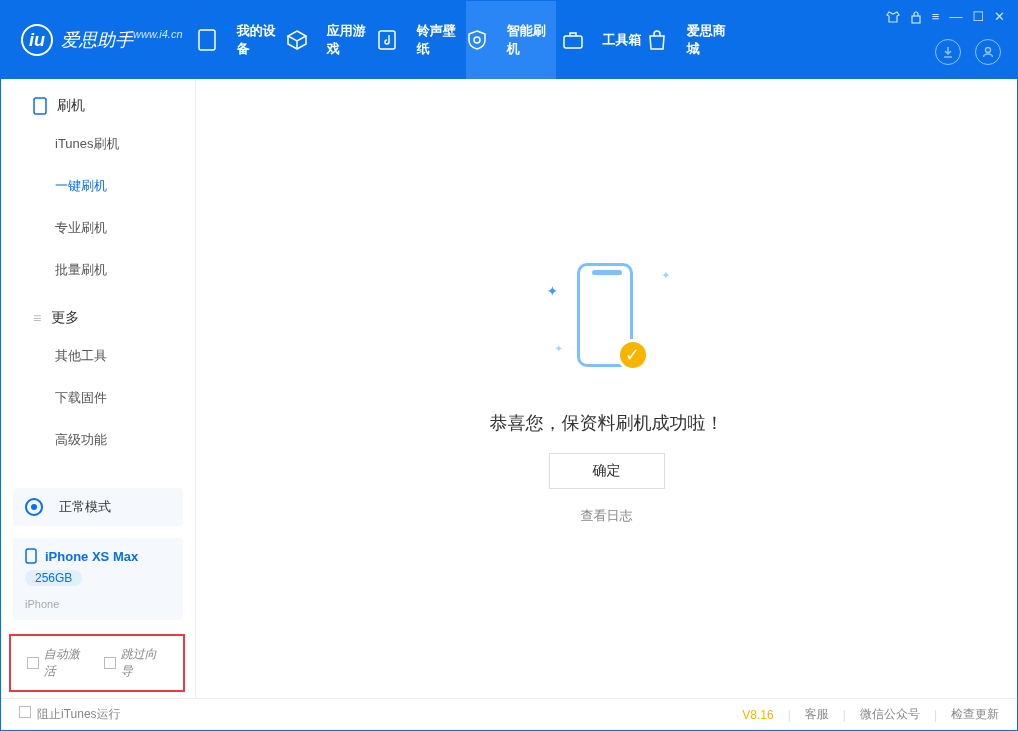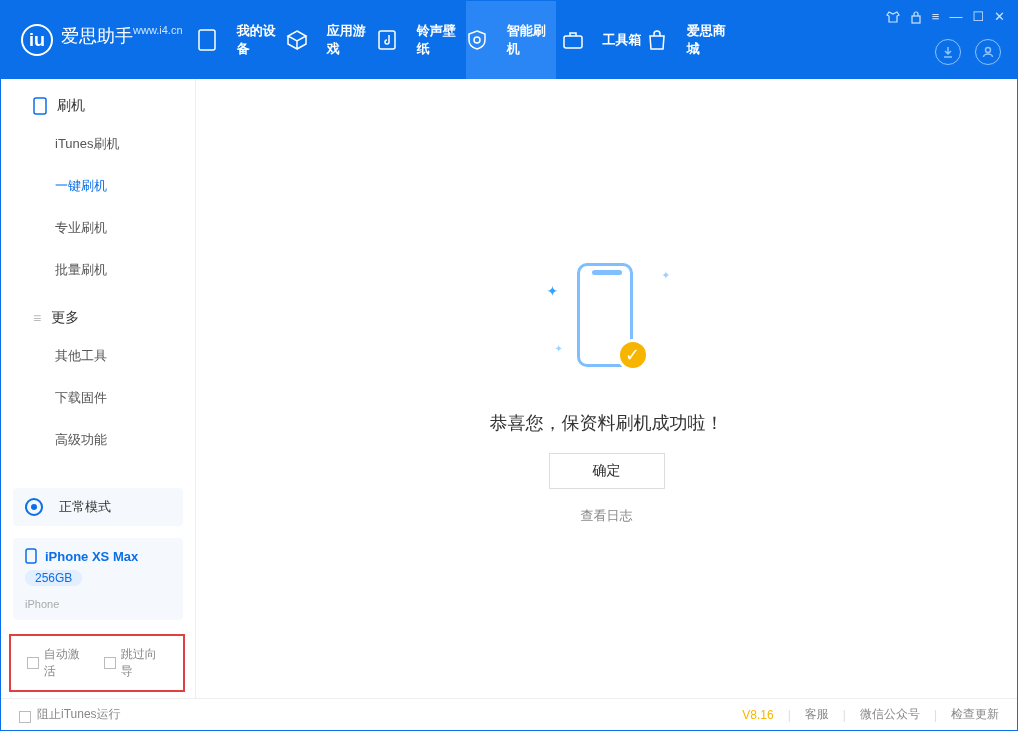--- a/index.html
+++ b/index.html
@@ -1,21 +1,21 @@
 <!DOCTYPE html>
 <html><head>
 <meta charset="utf-8">
 <style>
 * { margin: 0; padding: 0; box-sizing: border-box; font-family: "Microsoft YaHei", Arial, sans-serif; }
 body { background: #fff; }
 .window { width: 1018px; height: 731px; border: 1px solid #0a6fe8; display: flex; flex-direction: column; position: relative; }
 
 
 .header { height: 78px; background: linear-gradient(180deg, #0a6fe8, #0a6fe8); display: flex; align-items: center; color: #fff; position: relative; }
-.logo-area { display: flex; align-items: flex-start; width: 195px; padding-left: 20px; }
+.logo-area { display: flex; align-items: center; width: 195px; padding-left: 20px; font-style: italic; }
 .logo-circle { width: 32px; height: 32px; border: 2px solid #fff; border-radius: 50%; display: flex; align-items: center; justify-content: center; font-weight: bold; font-size: 18px; margin-right: 8px; }
 .logo-text { display: flex; flex-direction: row; }
 .logo-title { font-size: 18px; color: #fff; }
 .logo-url { font-size: 11px; color: #cfe4ff; }
 .nav { display: flex; height: 100%; }
 .nav-item { width: 90px; display: flex; flex-direction: row; align-items: center; justify-content: center; cursor: pointer; font-size: 13px; gap: 18px; font-weight: bold; }
 .nav-item.active { background: #2a86f5; }
 .nav-icon { width: 24px; height: 24px; display: flex; align-items: center; justify-content: center; }
 .header-right { position: absolute; right: 12px; top: 8px; display: flex; gap: 10px; color: #cfe4ff; font-size: 13px; align-items: center; }
 .header-right span { cursor: pointer; }
@@ -30,37 +30,37 @@
 .side-item.active { color: #0a6fe8; }
 .side-spacer { flex: 1; }
 .mode-box, .device-box { margin: 6px 12px; background: #f5f8fc; border-radius: 4px; padding: 10px 12px; }
 .mode-box { display: flex; align-items: center; gap: 16px; color: #333; font-size: 13px; }
 .mode-dot { width: 18px; height: 18px; border: 2px solid #0a6fe8; border-radius: 50%; position: relative; }
 .mode-dot::after { content: ""; position: absolute; width: 6px; height: 6px; background: #0a6fe8; border-radius: 50%; left: 50%; top: 50%; transform: translate(-50%, -50%); }
 .device-title { font-weight: bold; color: #0a6fe8; font-size: 13px; display: flex; align-items: center; gap: 8px; }
 .device-cap { display: inline-block; margin-top: 6px; background: #e3efff; color: #0a6fe8; border-radius: 10px; padding: 1px 10px; font-size: 12px; }
 .device-type { margin-top: 12px; font-size: 11px; color: #aaa; }
 .check-row { display: flex; gap: 14px; padding: 10px 16px; border: 2px solid #e04040; margin: 8px 10px 6px 8px; }
-.chk { display: flex; align-items: center; gap: 5px; font-size: 12px; color: #888; cursor: pointer; }
+.chk { display: flex; align-items: center; gap: 5px; font-size: 12px; color: #888; cursor: pointer; font-style: italic; }
 .chk-box { width: 12px; height: 12px; border: 1px solid #bbb; }
 
 
 .content { flex: 1; position: relative; display: flex; flex-direction: column; align-items: center; justify-content: center; gap: 18px; }
 .phone-ill { position: relative; width: 140px; height: 140px; }
 .spark { position: absolute; color: #3aa0ff; font-size: 14px; }
 .phone { position: absolute; left: 40px; top: 10px; width: 56px; height: 104px; border: 3px solid #7fbfff; border-radius: 10px; }
 .phone::before { content: ""; position: absolute; left: 12px; top: 4px; width: 30px; height: 5px; background: #7fbfff; border-radius: 3px; }
 .check-badge { position: absolute; right: 28px; bottom: 22px; width: 32px; height: 32px; background: #f7b500; border-radius: 50%; display: flex; align-items: center; justify-content: center; color: #fff; font-size: 18px; border: 3px solid #fff; }
 .msg { font-size: 18px; color: #333; }
 .btn-ok { width: 116px; height: 36px; border: 1px solid #ddd; background: #fff; font-size: 14px; color: #333; cursor: pointer; }
 .link { font-size: 13px; color: #888; cursor: pointer; }
 
 
 .footer { height: 32px; border-top: 1px solid #eee; display: flex; align-items: center; padding: 0 18px; font-size: 12px; color: #888; }
-.footer-left { display: flex; align-items: flex-end; gap: 6px; cursor: pointer; }
+.footer-left { display: flex; align-items: flex-start; gap: 6px; cursor: pointer; }
 .footer-right { margin-left: auto; display: flex; align-items: center; gap: 14px; }
 .footer-right .sep { color: #ddd; }
 .footer-link { cursor: pointer; }
 .version { color: #f7b500; }
 
 svg { display: block; }
 </style>
 </head>
 <body>
 

